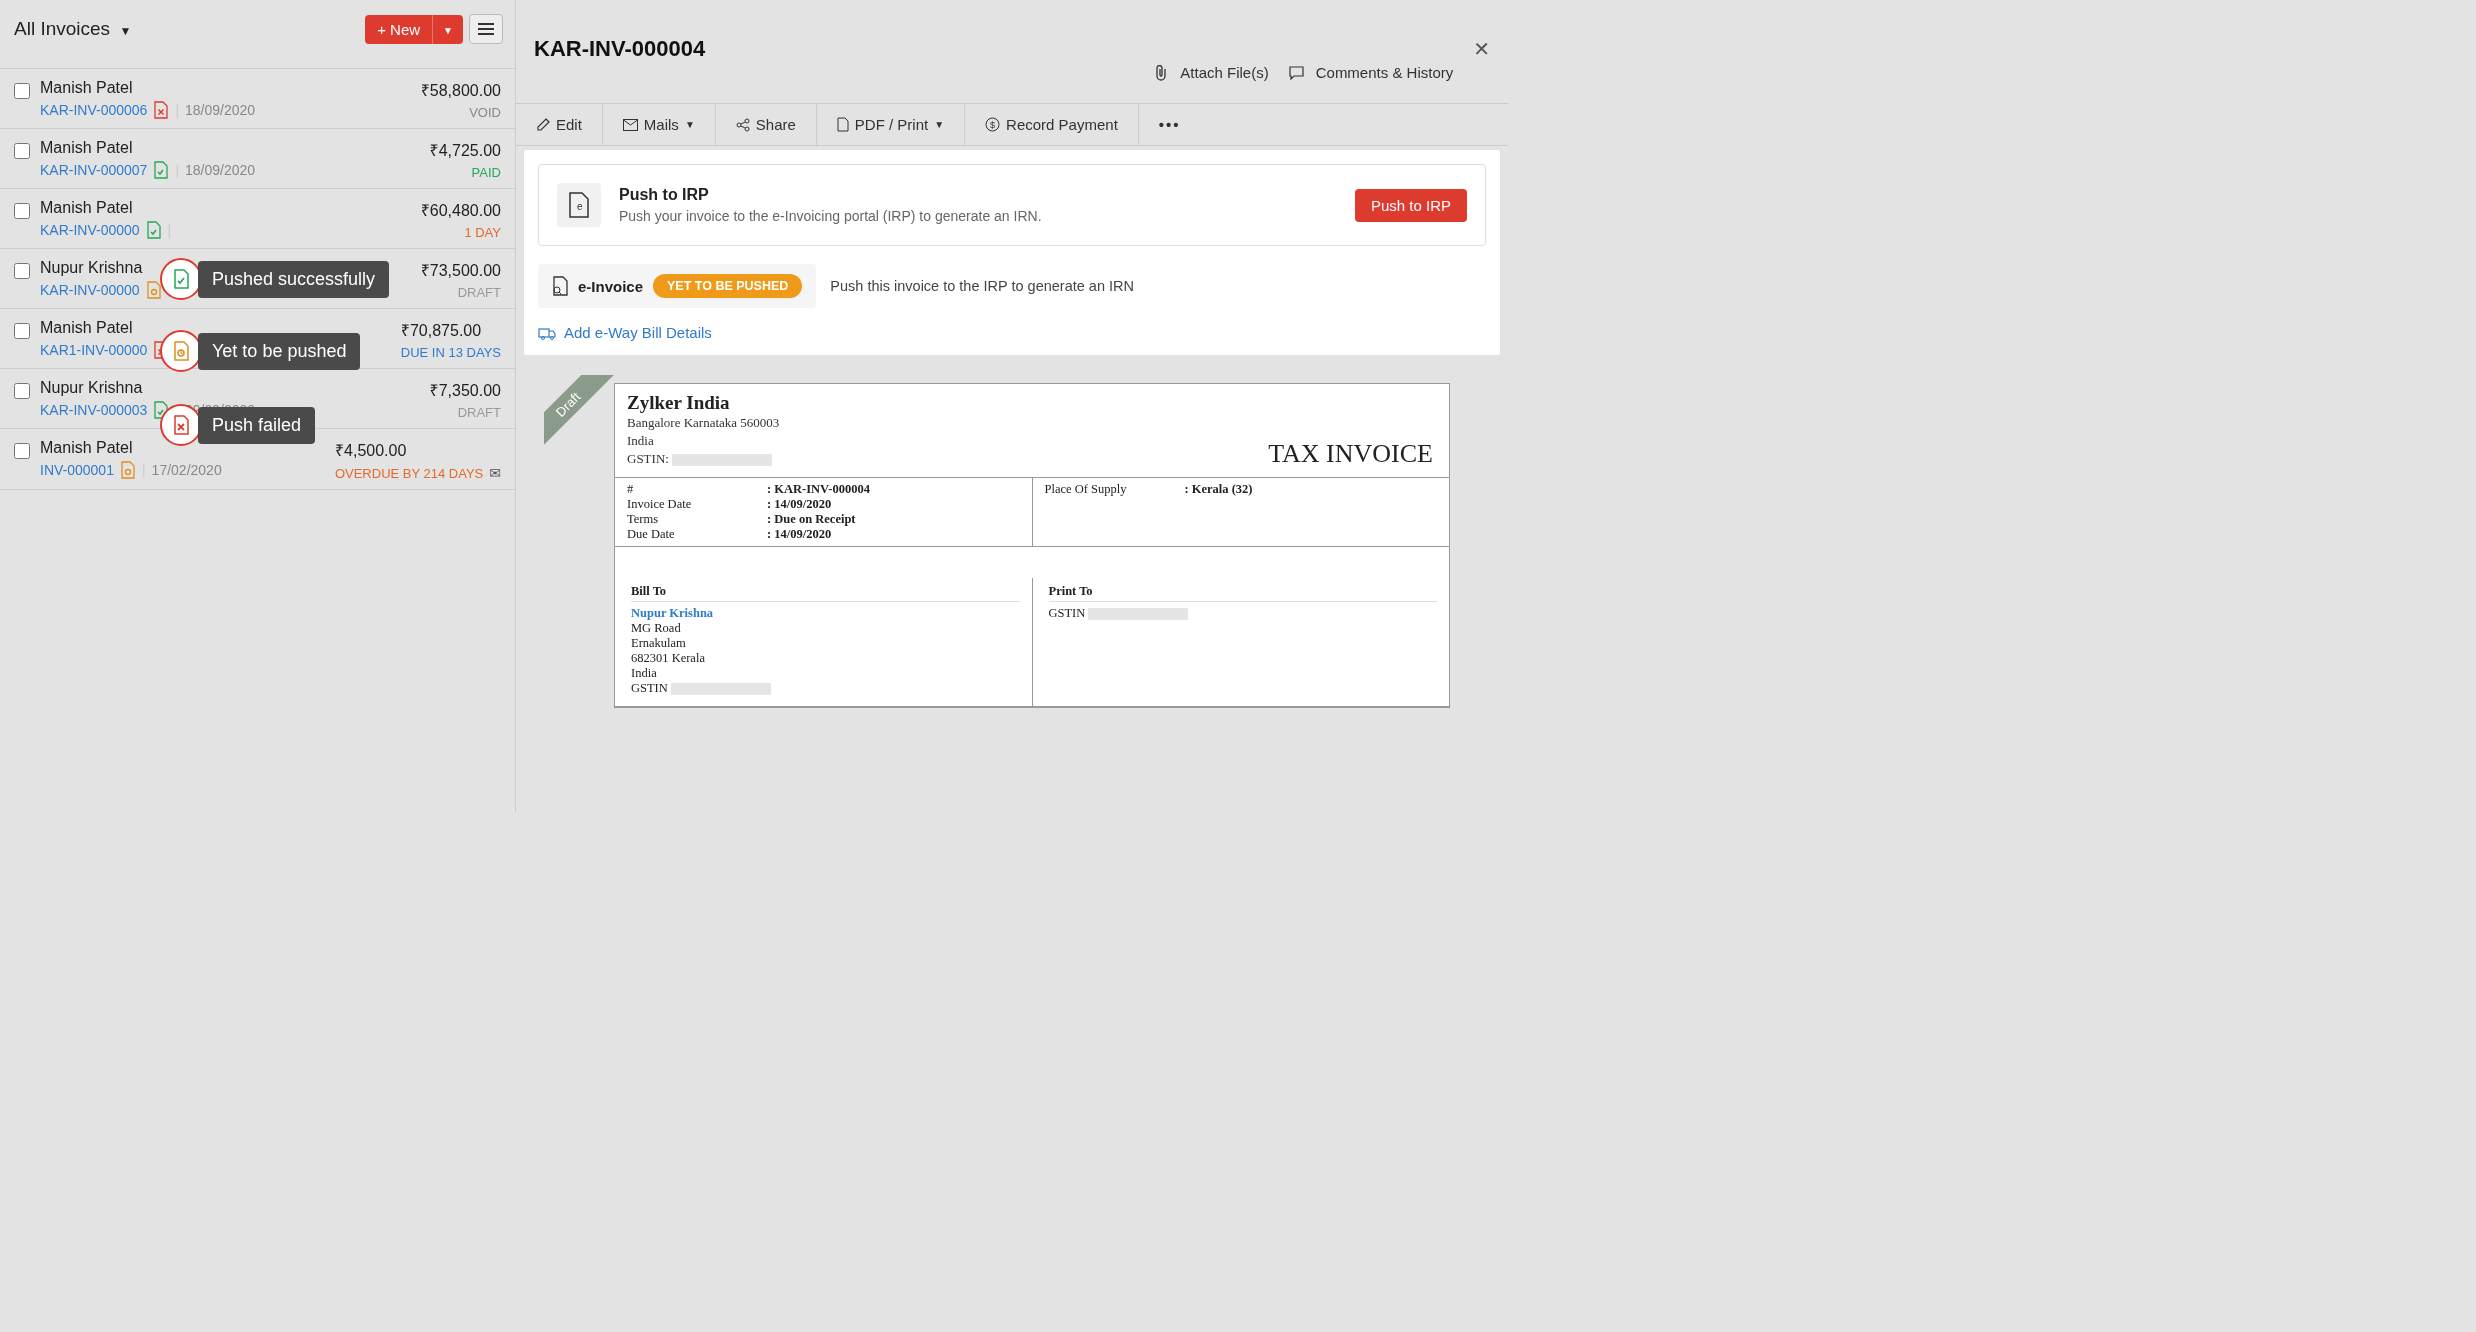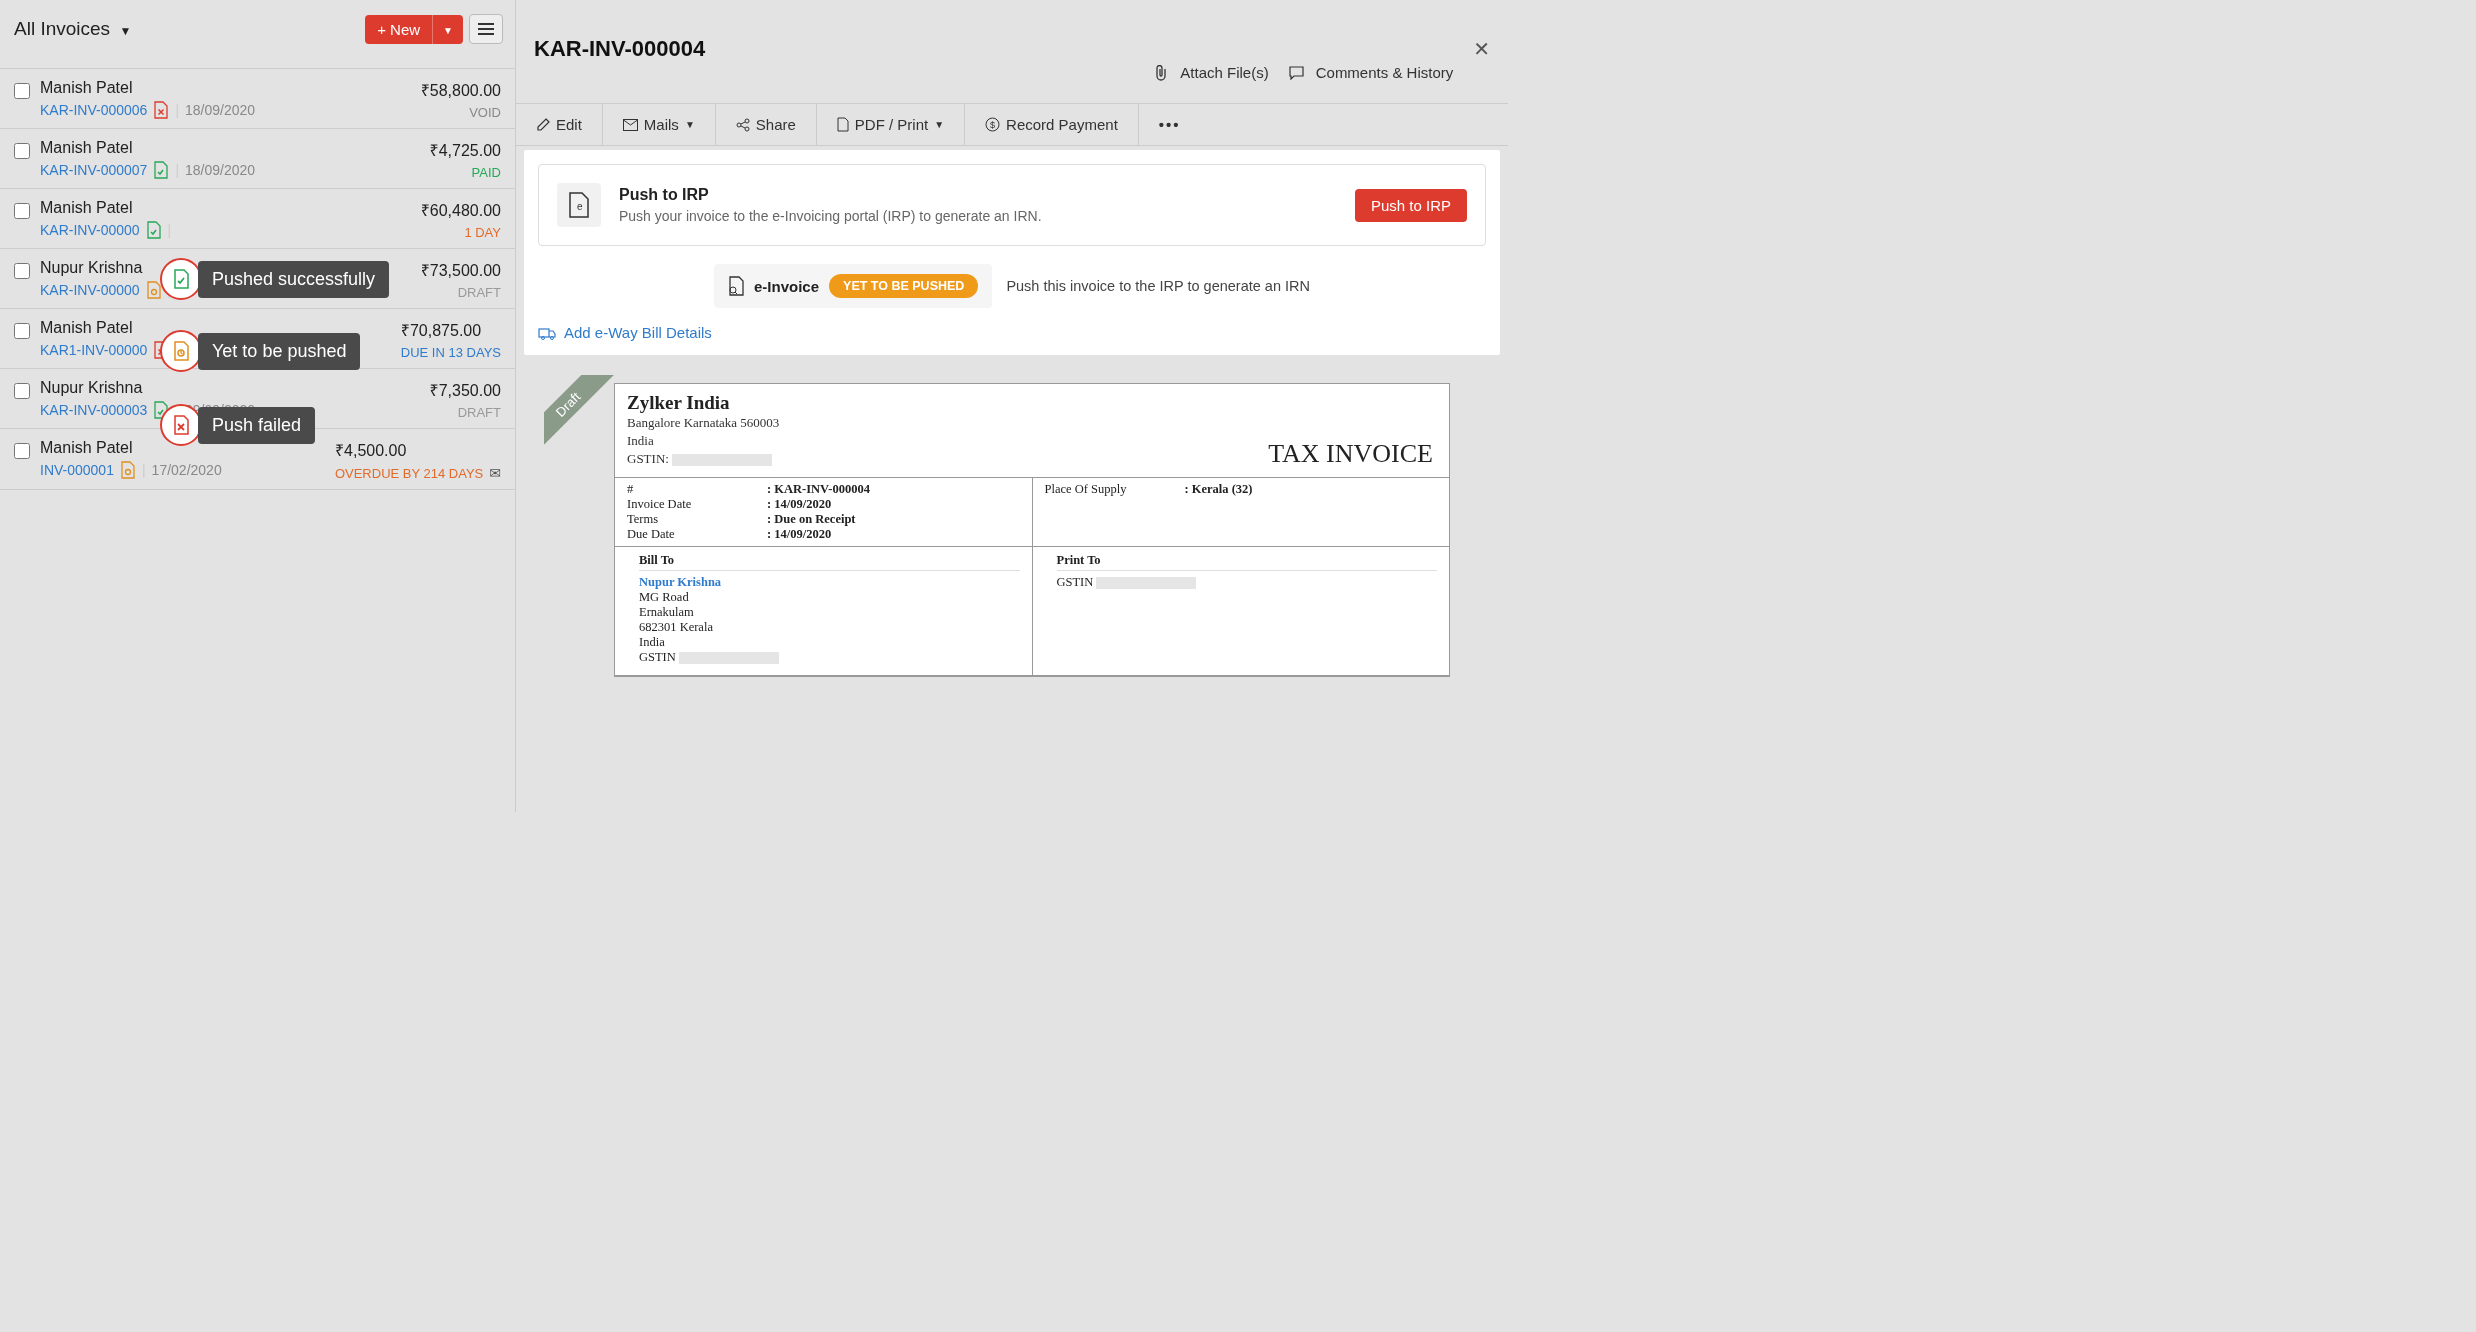--- a/index.html
+++ b/index.html
@@ -56,21 +56,21 @@
 
 .content-scroll { flex: 1; overflow-y: auto; padding: 0; }
 .white-card { background: #fff; margin: 4px 8px 0 8px; padding: 14px; border-radius: 2px; }
 .irp-box { border: 1px solid #ddd; border-radius: 4px; padding: 18px; display: flex; align-items: center; gap: 18px; }
 .irp-doc-icon { width: 44px; height: 44px; background: #f1f1f1; border-radius: 4px; display: flex; align-items: center; justify-content: center; }
 .irp-text { flex: 1; }
 .irp-text .t1 { font-size: 16px; font-weight: 600; margin-bottom: 4px; }
 .irp-text .t2 { font-size: 14px; color: #666; }
 .irp-btn { background: #de3b2f; color: #fff; border: none; padding: 8px 16px; border-radius: 4px; cursor: pointer; font-size: 15px; }
 
-.einv-bar { display: flex; align-items: center; gap: 14px; margin-top: 18px; justify-content: center; }
+.einv-bar { display: flex; align-items: center; gap: 14px; margin-top: 18px; }
 .einv-left { background: #f5f5f5; padding: 10px 14px; display: flex; align-items: center; gap: 10px; border-radius: 4px; }
 .einv-label { font-weight: 600; font-size: 15px; }
 .pill { background: #f09a1a; color: #fff; padding: 5px 14px; border-radius: 20px; font-size: 12.5px; font-weight: 600; }
 .einv-desc { font-size: 14.5px; color: #444; }
 
 .eway-link { color: #2f7bcc; margin-top: 16px; display: flex; align-items: center; gap: 8px; cursor: pointer; font-size: 15px; }
 
 .invoice-doc { background: #e3e3e3; margin: 0 8px; padding: 0; position: relative; }
 .draft-ribbon { position: absolute; left: 20px; top: -8px; width: 80px; height: 80px; overflow: hidden; }
 .draft-ribbon .rib { position: absolute; background: #8a9b8a; color: #fff; font-size: 13px; padding: 4px 60px; transform: rotate(-45deg); left: -50px; top: 18px; }
@@ -80,21 +80,21 @@
 .doc-company .cn { font-size: 19px; font-weight: 700; }
 .doc-company .cl { font-size: 13px; color: #333; line-height: 1.4; }
 .doc-tax { font-family: Georgia, serif; font-size: 26px; align-self: flex-end; padding-right: 4px; }
 .doc-meta { display: flex; border-bottom: 1px solid #999; font-family: Georgia, serif; font-size: 12.5px; }
 .doc-meta-left { flex: 1; border-right: 1px solid #999; padding: 4px 12px; }
 .doc-meta-right { flex: 1; padding: 4px 12px; }
 .meta-row { display: flex; }
 .meta-row .lbl { width: 140px; }
 .meta-row .val { font-weight: 700; }
 .doc-addr { display: flex; border-bottom: 1px solid #999; font-family: Georgia, serif; font-size: 12.5px; }
-.doc-addr > div { flex: 1; padding: 4px 12px 10px 24px; }
+.doc-addr > div { flex: 1; padding: 4px 12px 10px 16px; margin-top: 31px; }
 .doc-addr > div:first-child { border-right: 1px solid #999; }
 .addr-head { font-weight: 700; padding: 2px 0; margin-bottom: 4px; border-bottom: 1px solid #ddd; }
 .billto-name { color: #2f7bcc; font-weight: 700; }
 .redact { display: inline-block; background: #e5e5e5; width: 100px; height: 12px; vertical-align: middle; }
 
 .tooltip-label { position: absolute; display: flex; align-items: center; z-index: 50; }
 .tooltip-circle { width: 42px; height: 42px; border-radius: 50%; background: #fff; border: 2px solid #de3b2f; display: flex; align-items: center; justify-content: center; margin-right: -4px; }
 .tooltip-box { background: #4a4a4a; color: #fff; padding: 8px 14px; border-radius: 4px; font-size: 18px; white-space: nowrap; }
 svg { display: block; }
 </style>

